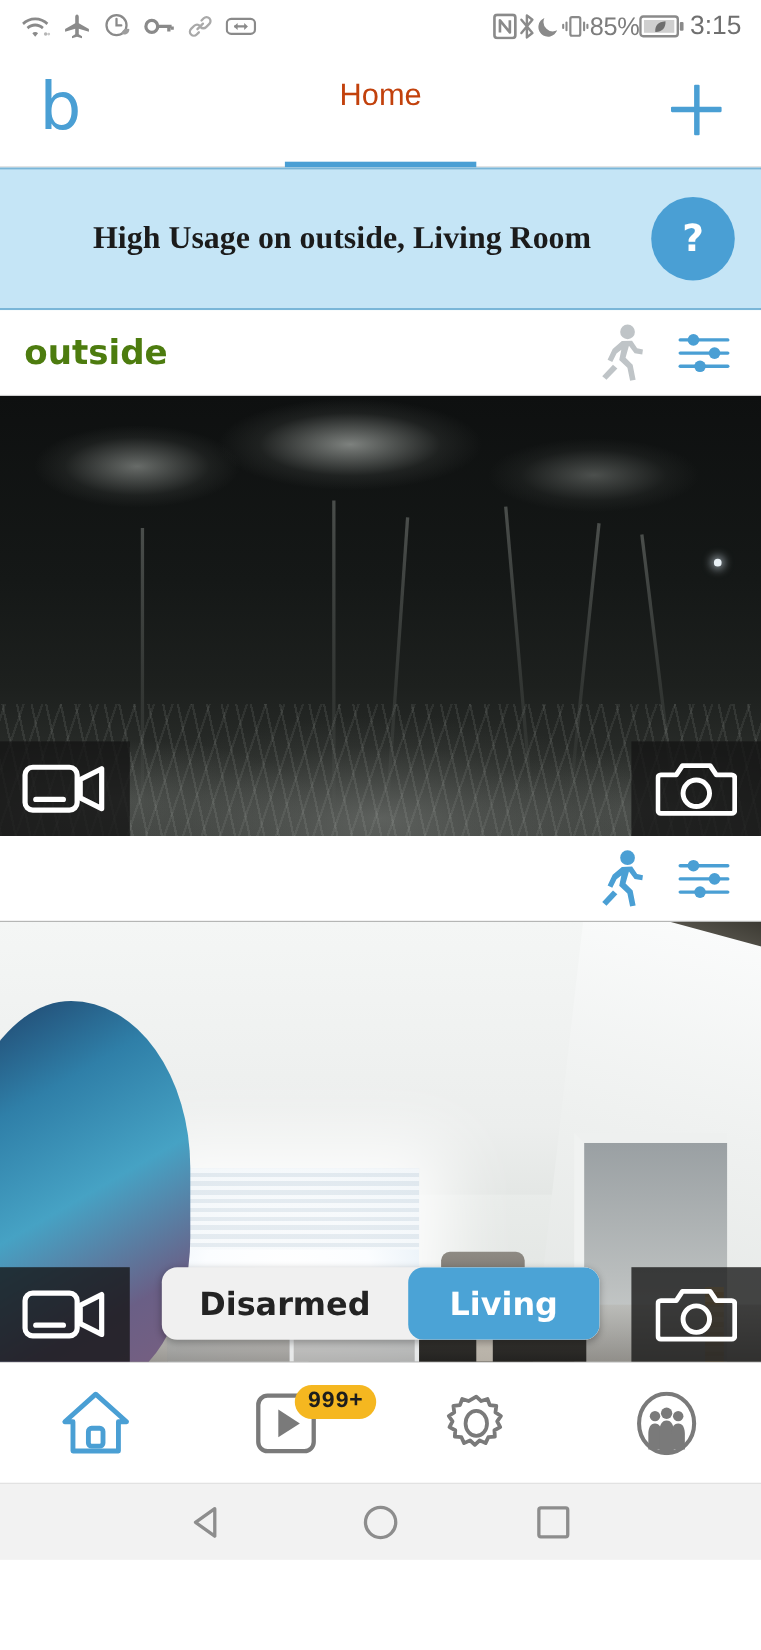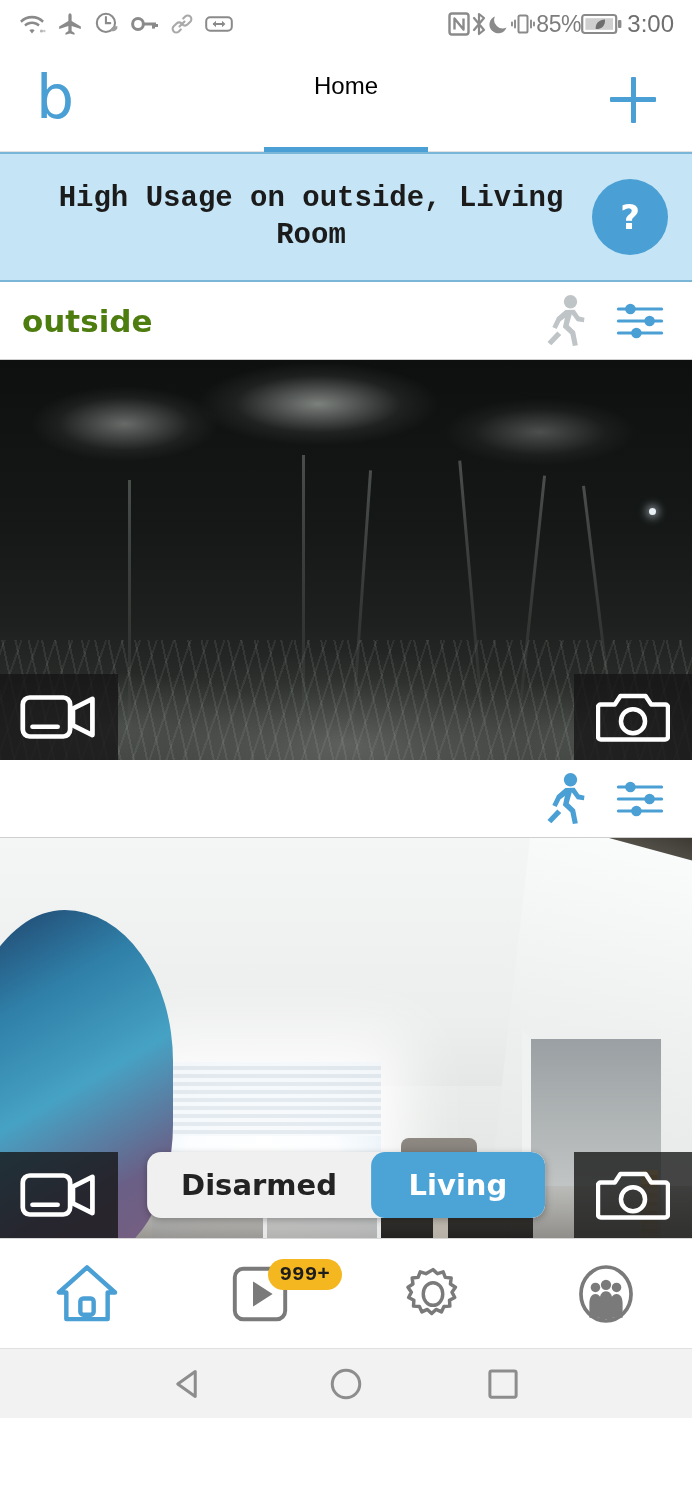--- a/index.html
+++ b/index.html
@@ -40,21 +40,21 @@
     font-family:"DejaVu Sans", sans-serif;
   }
   .tabwrap{
     position:absolute; left:0; right:0; top:0; bottom:0;
     display:flex; align-items:center; justify-content:center;
     pointer-events:none;
   }
   .tab{
     pointer-events:auto;
     position:relative;
-    color:#000000; font-size:24px;
+    color:#c2410c; font-size:28px;
     padding:0 6px 28px 6px;
     height:104px; display:flex; align-items:center;
   }
   .tab::after{
     content:""; position:absolute; left:-44px; right:-44px; bottom:0;
     height:5px; background:#4a9fd4;
   }
   .plus{
     margin-left:auto; margin-right:36px;
     width:46px; height:46px; position:relative;
@@ -72,21 +72,21 @@
     border-top:2px solid #7ab6d8;
     border-bottom:2px solid #7ab6d8;
     display:flex; align-items:center;
     padding:0 24px 0 40px;
   }
   .banner-text{
     flex:1; text-align:center;
     font-size:29px; line-height:1.28;
     color:#1b1b1b; font-weight:700;
     padding-right:10px;
-    font-family:Liberation Mono, monospace;
+    font-family:Liberation Serif, serif;
   }
   .help-btn{
     flex:0 0 76px; width:76px; height:76px;
     border-radius:50%;
     background:#4a9fd4;
     color:#ffffff; font-size:34px; font-weight:700;
     display:flex; align-items:center; justify-content:center;
     font-family:"DejaVu Sans", sans-serif;
   }
 
@@ -323,21 +323,21 @@
             <path d="M24 10.5v3"></path>
         </g>
       </svg>
       <span class="sb-text">85%</span>
       <svg class="sb-ico" width="42" height="22" viewBox="0 0 42 22">
         <rect x="1.2" y="2" width="34" height="18" rx="2.5" fill="none" stroke="#8a8a8a" stroke-width="2.2"></rect>
         <rect x="4.4" y="5.2" width="27.6" height="11.6" fill="#cfcfcf"></rect>
         <path d="M24 6.4c-7 .5-9.6 4.4-9.3 9.6 5.6.3 9.7-3 9.3-9.6z" fill="#6e6e6e"></path>
         <rect x="37" y="7" width="3.4" height="8" rx="1" fill="#8a8a8a"></rect>
       </svg>
-      <span class="sb-clock">3:00</span>
+      <span class="sb-clock">3:15</span>
     </div>
   </div>
 
   <div class="appbar">
     <div class="logo">b</div>
     <div class="tabwrap">
       <div class="tab">
         <span>Home</span>
       </div>
     </div>

